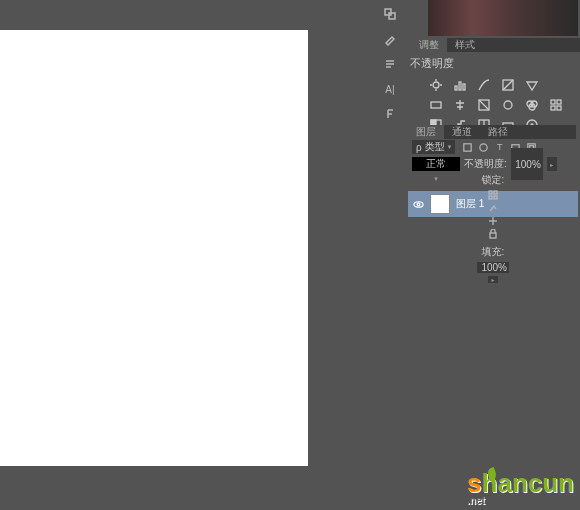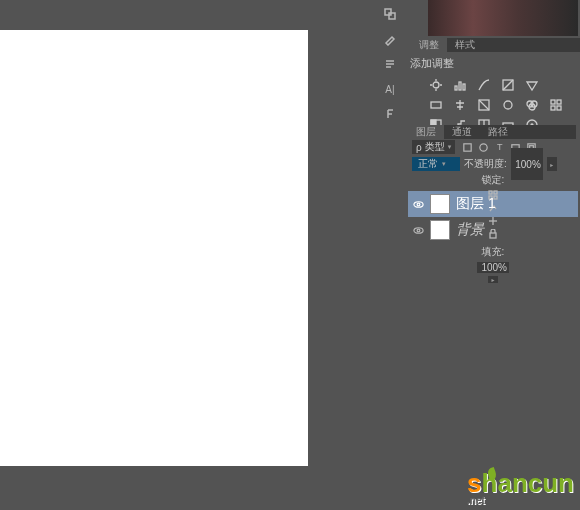--- a/index.html
+++ b/index.html
@@ -30,31 +30,31 @@
 
 .layers-section { position: absolute; top: 139px; left: 6px; right: 2px; bottom: 0; background: #535353; }
 .layer-toolbar { height: 16px; display: flex; align-items: center; gap: 2px; padding: 0 4px; }
 .lt-dropdown { display: flex; align-items: center; background: #3a3a3a; height: 14px; padding: 0 4px; font-size: 10px; color: #ccc; cursor: pointer; gap: 3px; }
 .lt-arrow { font-size: 7px; color: #999; }
 .lt-icons { display: flex; gap: 3px; margin-left: 4px; }
 .lt-icon { width: 13px; height: 13px; display: flex; align-items: center; justify-content: center; cursor: pointer; }
 .lt-icon svg { width: 11px; height: 11px; stroke: #b8b8b8; fill: none; stroke-width: 1.3; }
 
 .layer-controls { display: flex; align-items: center; height: 18px; padding: 0 4px; gap: 4px; font-size: 10px; color: #ccc; }
-.lc-select { background: #0c4a6e; height: 14px; padding: 0 6px; display: flex; align-items: center; cursor: pointer; gap: 4px; min-width: 48px; }
+.lc-select { background: #000000; height: 14px; padding: 0 6px; display: flex; align-items: center; cursor: pointer; gap: 4px; min-width: 48px; flex-direction: column; }
 .lc-label { white-space: nowrap; }
 .lc-input { background: #3a3a3a; height: 32px; width: 32px; text-align: right; padding: 0 2px; color: #ccc; border: none; font-size: 10px; }
 .lc-stepper { width: 10px; height: 14px; background: #3a3a3a; display: flex; align-items: center; justify-content: center; font-size: 6px; color: #999; cursor: pointer; }
 
 .lock-row { display: flex; align-items: center; height: 18px; padding: 0 4px; gap: 3px; font-size: 10px; color: #ccc; flex-direction: column; }
 .lock-icon { width: 13px; height: 13px; display: flex; align-items: center; justify-content: center; cursor: pointer; }
 .lock-icon svg { width: 10px; height: 10px; stroke: #b8b8b8; fill: none; stroke-width: 1.3; }
 
 .layer-list { }
-.layer-row { display: flex; align-items: center; height: 26px; padding: 0 4px; gap: 6px; font-size: 14px; color: #ccc; }
+.layer-row { display: flex; align-items: center; height: 26px; padding: 0 4px; gap: 6px; font-size: 10px; color: #ccc; }
 .layer-row.selected { background: #7a92b0; color: #fff; }
 .layer-eye { width: 12px; height: 12px; display: flex; align-items: center; justify-content: center; cursor: pointer; }
 .layer-eye svg { width: 11px; height: 11px; stroke: #b8b8b8; fill: none; stroke-width: 1.3; }
 .layer-row.selected .layer-eye svg { stroke: #fff; }
 .layer-thumb { width: 20px; height: 20px; background: #fff; border: 1px solid #888; }
 .layer-row:not(.selected) .layer-name { font-style: italic; }
 
 .watermark { position: absolute; right: 6px; bottom: 4px; font-size: 26px; font-weight: bold; color: #7fb024; text-shadow: 1px 1px 0 #fff; }
 .watermark .wm-s { color: #ff8c00; }
 .watermark .wm-sub { font-size: 10px; color: #666; display: block; margin-top: -4px; }
@@ -97,21 +97,21 @@
   <div class="preview-box">
     <div class="preview-grad"></div>
   </div>
 
   <div class="tab-strip adjust-tabs">
     <div class="tab active">调整</div>
     <div class="tab">样式</div>
   </div>
 
   <div class="adjust-section">
-    <div class="adjust-label">添加调整</div>
+    <div class="adjust-label">不透明度</div>
     <div class="adjust-row">
       <div class="adj-icon">
           <svg viewBox="0 0 14 14">
             <circle cx="7" cy="7" r="3"></circle>
             <line x1="7" y1="1" x2="7" y2="3"></line>
             <line x1="7" y1="11" x2="7" y2="13"></line>
             <line x1="1" y1="7" x2="3" y2="7"></line>
             <line x1="11" y1="7" x2="13" y2="7"></line>
           </svg>
         </div>
@@ -295,30 +295,20 @@
       <div class="layer-row selected">
         <div class="layer-eye">
             <svg viewBox="0 0 12 12">
               <ellipse cx="6" cy="6" rx="5" ry="3"></ellipse>
               <circle cx="6" cy="6" r="1.5"></circle>
             </svg>
           </div>
         <div class="layer-thumb"></div>
         <span class="layer-name">图层 1</span>
       </div>
-      <div class="layer-row">
-        <div class="layer-eye">
-            <svg viewBox="0 0 12 12">
-              <ellipse cx="6" cy="6" rx="5" ry="3"></ellipse>
-              <circle cx="6" cy="6" r="1.5"></circle>
-            </svg>
-          </div>
-        <div class="layer-thumb"></div>
-        <span class="layer-name">背景</span>
-      </div>
     </div>
   </div>
 </div>
 
 <div class="leaf"></div>
 <div class="watermark">
   <span class="wm-s">s</span><span>hancun</span>
   <span class="wm-sub">.net</span>
 </div>
 

